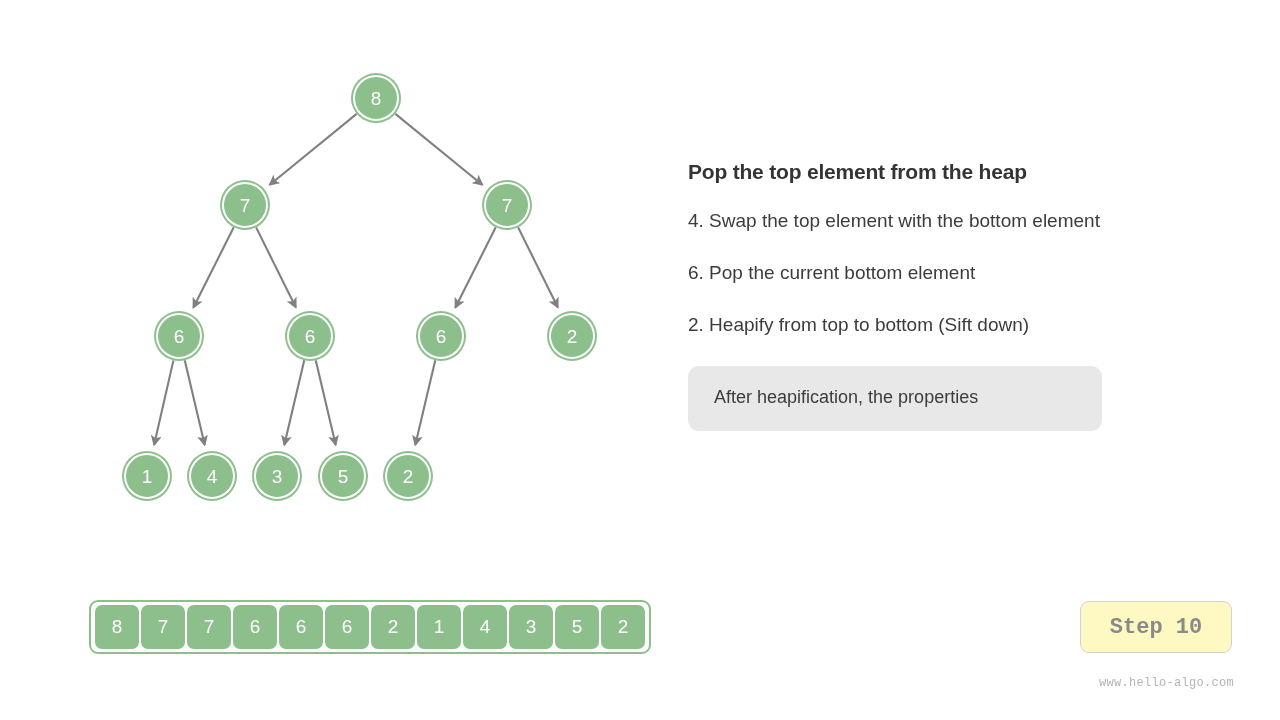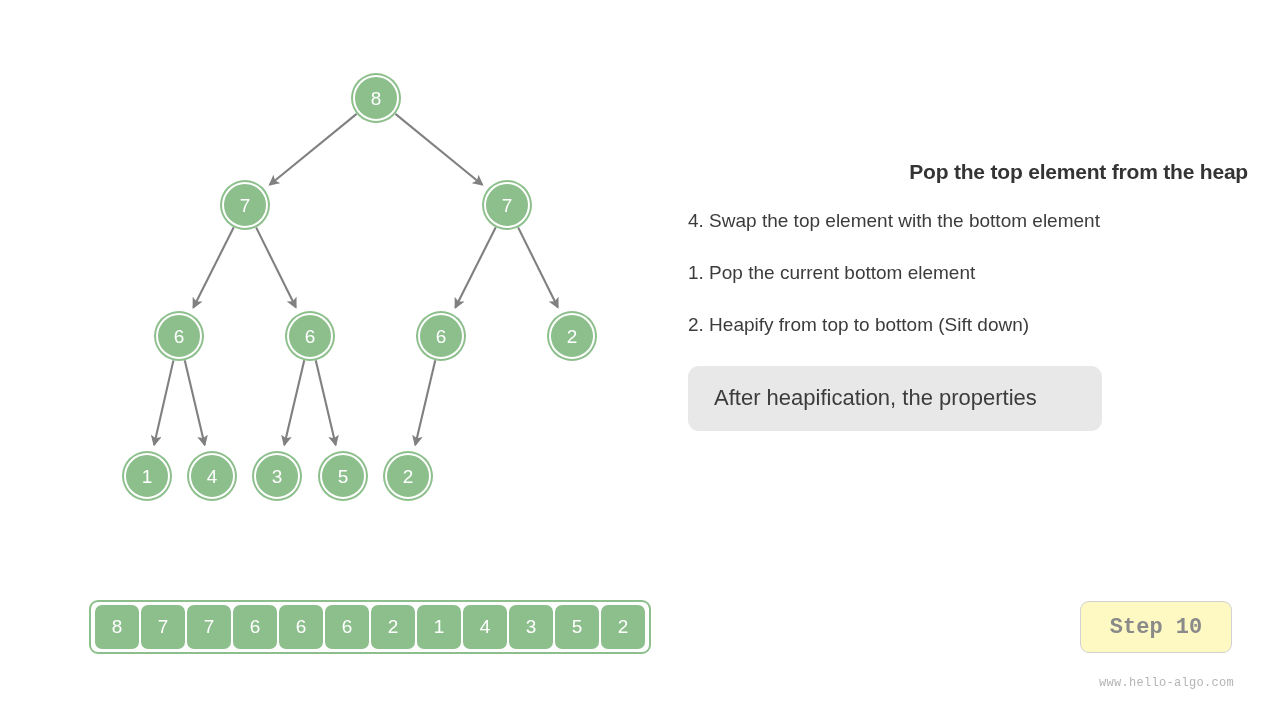--- a/index.html
+++ b/index.html
@@ -80,38 +80,37 @@
     left: 688px;
     top: 160px;
     width: 560px;
   }
   #explain-title {
     font-size: 21px;
     font-weight: bold;
     color: #343434;
     margin: 0 0 26px 0;
     letter-spacing: -0.2px;
-    text-align: right;
   }
   .explain-step {
     font-size: 19px;
     color: #3c3c3c;
     margin-bottom: 30px;
     white-space: nowrap;
   }
   #note-box {
     margin-top: 8px;
     width: 414px;
     background: #e8e8e8;
     border-radius: 11px;
     padding: 17px 26px 19px 26px;
     box-sizing: border-box;
   }
   .note-line {
-    font-size: 22px;
+    font-size: 18px;
     color: #3c3c3c;
     line-height: 29px;
   }
 
   
   #step-badge {
     position: absolute;
     left: 1080px;
     top: 601px;
     width: 152px;
@@ -240,21 +239,21 @@
     </div>
     <div class="array-cell">
       <span>2</span>
     </div>
   </div>
 
 <div id="explain-panel">
   <h1 id="explain-title">Pop the top element from the heap</h1>
 
   <div class="explain-step">4. Swap the top element with the bottom element</div>
-  <div class="explain-step">1. Pop the current bottom element</div>
+  <div class="explain-step">6. Pop the current bottom element</div>
   <div class="explain-step">2. Heapify from top to bottom (Sift down)</div>
 
   <div id="note-box">
     <div class="note-line">After heapification, the properties</div>
   </div>
 </div>
 
 <div id="step-badge">Step 10</div>
 <div id="watermark">www.hello-algo.com</div>
 

